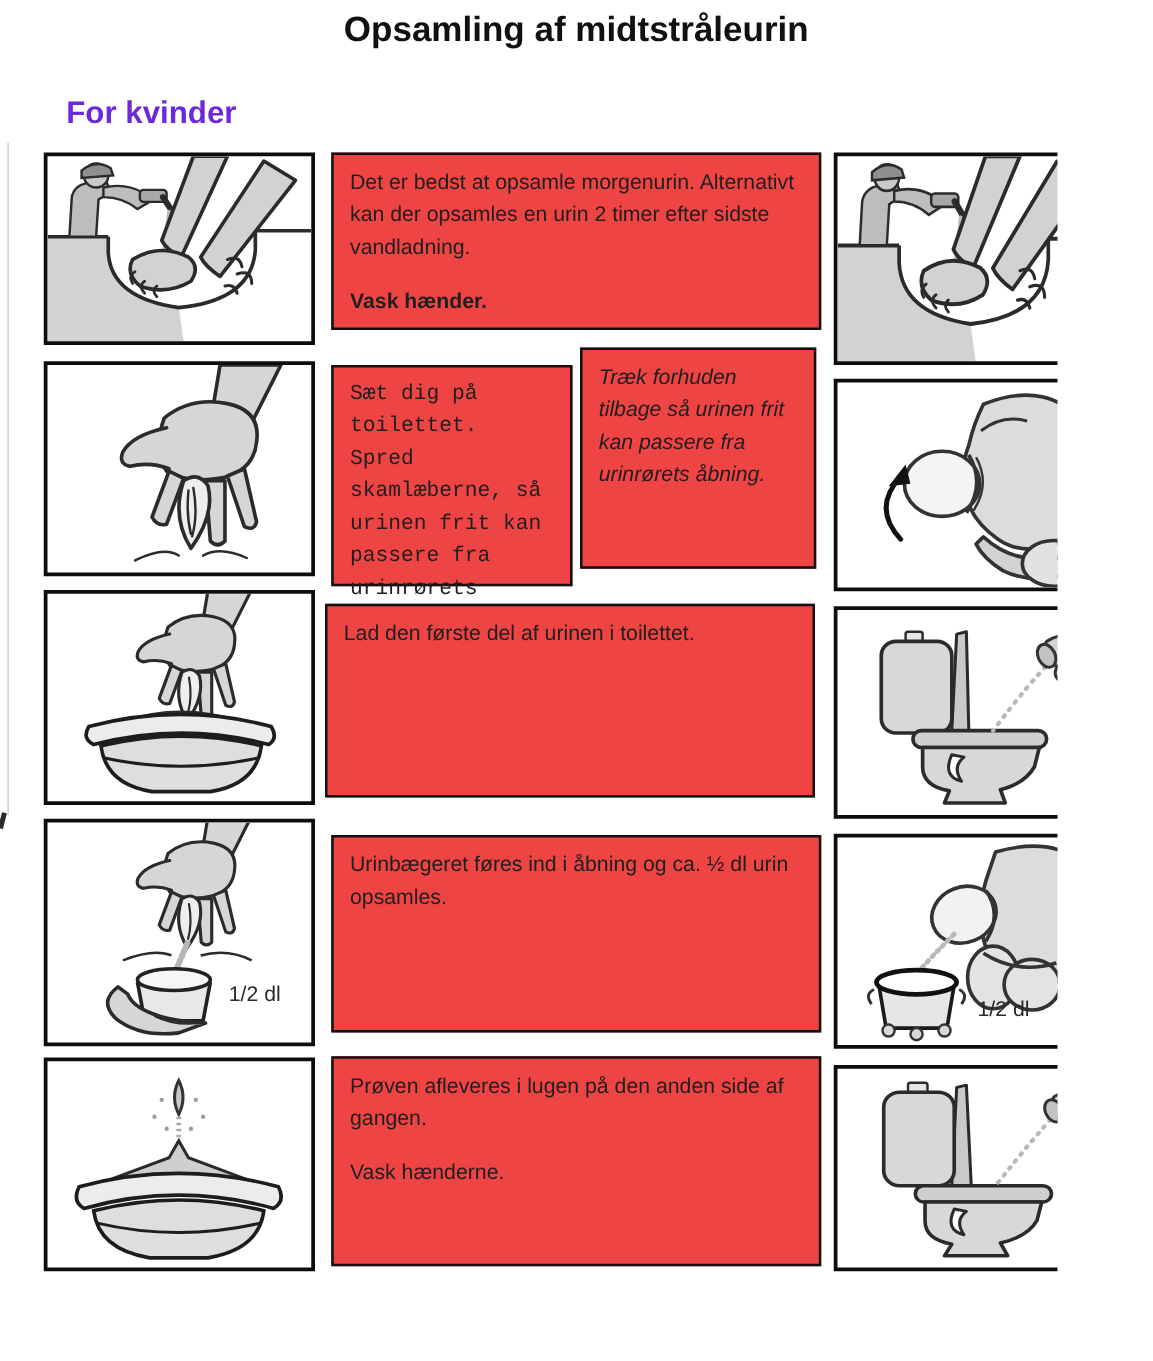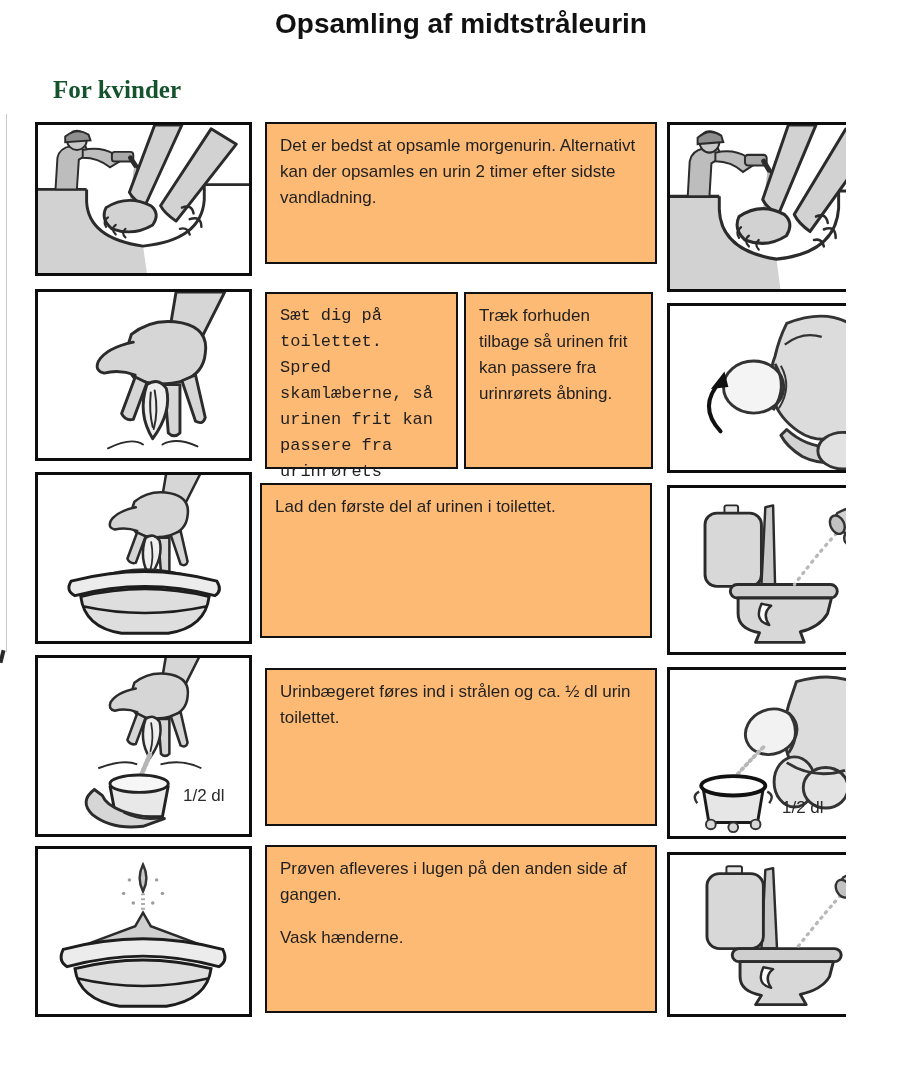--- a/index.html
+++ b/index.html
@@ -5,29 +5,29 @@
   * { margin:0; padding:0; box-sizing:border-box; }
   html,body { background:#ffffff; }
   .page {
     position:relative; width:846px; height:1089px; background:#ffffff;
     font-family:"Liberation Sans", sans-serif; color:#1c1c1c; overflow:hidden;
   }
   .title {
     position:absolute; left:0; top:8px; width:922px; text-align:center;
     font-size:28px; font-weight:bold; color:#111;
   }
-  .col-header { position:absolute; font-size:25px; font-weight:bold; color:#14532d;font-family:Liberation Serif, serif; }
+  .col-header { position:absolute; font-size:25px; font-weight:bold; color:#6d28d9; }
   .hdr-women { left:53px; top:76px; }
   .hdr-men   { left:703px; top:78px;margin-top:48px; }
   .frame {
     position:absolute; border:3px solid #0d0d0d; background:#ffffff; overflow:hidden;
   }
   .frame svg { width:100%; height:100%; display:block; }
   .tbox {
-    position:absolute; border:2px solid #111; background:#fdba74;
+    position:absolute; border:2px solid #111; background:#ef4444;
     padding:9px 13px; font-size:17px; line-height:26px; color:#1f1f1f;
   }
   .tbox p { margin:0 0 17px 0; }
   .tbox p:last-child { margin-bottom:0; }
   .tbox .bold { font-weight:bold; }
   .measure-label {
     position:absolute; font-size:17px; color:#2a2a2a; white-space:nowrap;
   }
   .edge-line { position:absolute; left:6px; top:114px; width:1px; height:538px; background:#c8c8c8; }
   .edge-mark { position:absolute; left:0px; top:650px; width:4px; height:13px; background:#2a2a2a; transform:rotate(14deg); }
@@ -227,36 +227,37 @@
       <path d="M96,120 Q88,138 104,142 Q96,130 106,122 Z" fill="#ffffff" stroke="#2b2b2b" stroke-width="2.5" stroke-linejoin="round"></path>
       <path d="M180,38 Q162,58 130,100" fill="none" stroke="#b8b8b8" stroke-width="3.5" stroke-dasharray="1.5,6" stroke-linecap="round"></path>
       <path d="M178,24 Q194,14 206,24 Q212,34 202,42 Q190,48 180,42 Q172,32 178,24 Z" fill="#d2d2d2" stroke="#333" stroke-width="2.5"></path>
       <ellipse cx="178" cy="36" rx="7" ry="10" fill="#c2c2c2" stroke="#333" stroke-width="2.5" transform="rotate(-25 178 36)"></ellipse>
       <ellipse cx="194" cy="50" rx="9" ry="8" fill="#cccccc" stroke="#333" stroke-width="2.5"></ellipse>
     </svg>
   </div>
 
   <div class="tbox" style="left:265px; top:122px; width:392px; height:142px;">
     <p>Det er bedst at opsamle morgenurin. Alternativt kan der opsamles en urin 2 timer efter sidste vandladning.</p>
+    <p class="bold">Vask hænder.</p>
   </div>
 
   <div class="tbox" style="left:265px; top:292px; width:193px; height:177px;font-family:Liberation Mono, monospace;">
     <p>Sæt dig på toilettet. Spred skamlæberne, så urinen frit kan passere fra urinrørets åbning.</p>
   </div>
 
-  <div class="tbox" style="left:464px; top:292px; width:189px; height:177px;">
+  <div class="tbox" style="left:464px; top:278px; width:189px; height:177px;font-style:italic;">
     <p>Træk forhuden tilbage så urinen frit kan passere fra urinrørets åbning.</p>
   </div>
 
   <div class="tbox" style="left:260px; top:483px; width:392px; height:155px;">
     <p>Lad den første del af urinen i toilettet.</p>
   </div>
 
   <div class="tbox" style="left:265px; top:668px; width:392px; height:158px;">
-    <p>Urinbægeret føres ind i strålen og ca. ½ dl urin toilettet.</p>
+    <p>Urinbægeret føres ind i åbning og ca. ½ dl urin opsamles.</p>
   </div>
 
   <div class="tbox" style="left:265px; top:845px; width:392px; height:168px;">
     <p>Prøven afleveres i lugen på den anden side af gangen.</p>
     <p>Vask hænderne.</p>
   </div>
 
 </div>
 
 </body></html>

